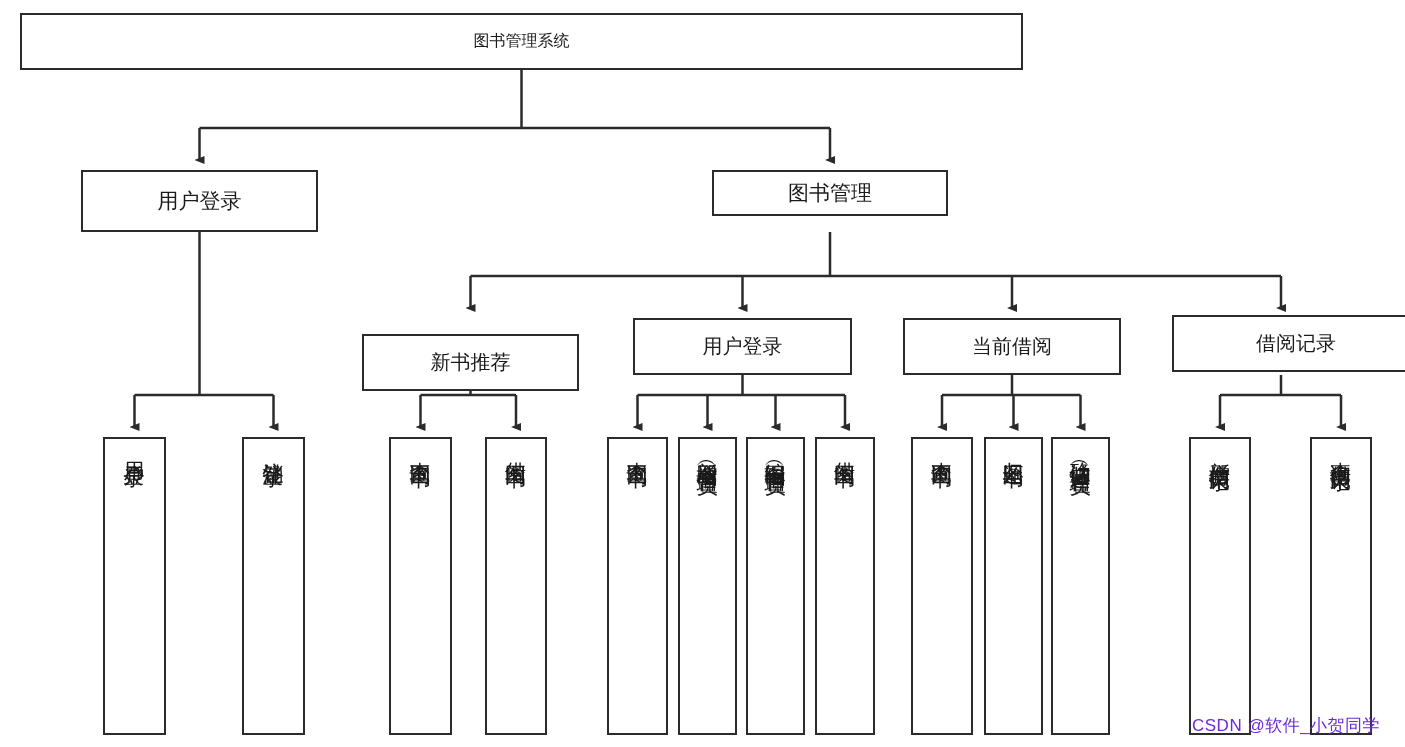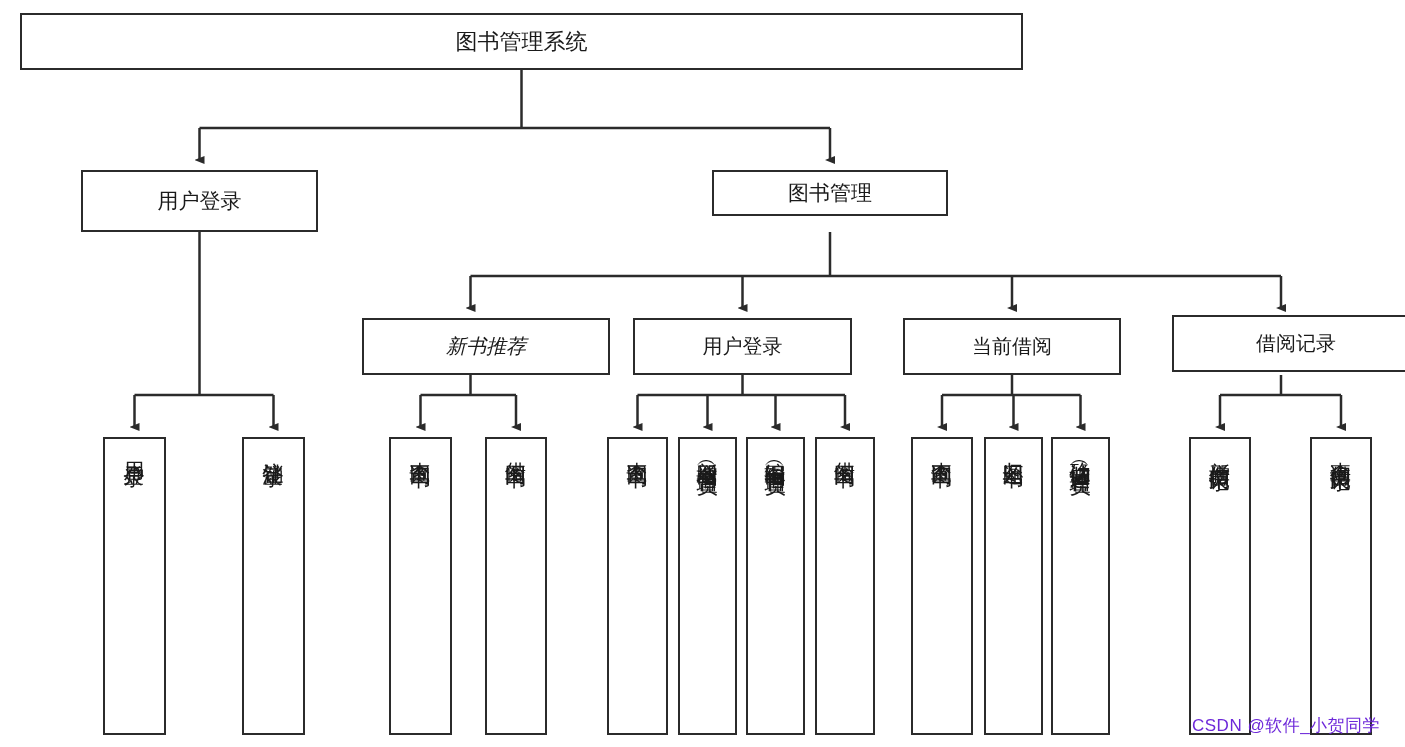--- a/index.html
+++ b/index.html
@@ -36,21 +36,21 @@
     color: #1a1a1a;
     z-index: 2;
   }
   .node-label {
     display: block;
     text-align: center;
     line-height: 1.15;
     color: #1a1a1a;
   }
   
-  .lvl-root { font-size: 22px; }
+  .lvl-root { font-size: 16px; }
   
   .lvl-2 { font-size: 21px; }
   
   .lvl-3 { font-size: 20px; }
   
   .leaf {
     align-items: flex-start;
     justify-content: center;
     padding-top: 6px;
   }
@@ -121,21 +121,21 @@
   <div class="watermark" style="left: 1192px; top: 714px;">CSDN @软件_小贺同学</div>
 <div class="node lvl-root" style="left: 20px; top: 13px; width: 1003px; height: 57px;">
       <span class="node-label">图书管理系统</span>
     </div>
     <div class="node lvl-2" style="left: 81px; top: 170px; width: 237px; height: 62px;">
       <span class="node-label">用户登录</span>
     </div>
     <div class="node lvl-2" style="left: 712px; top: 170px; width: 236px; height: 46px;">
       <span class="node-label">图书管理</span>
     </div>
-    <div class="node lvl-3" style="left: 362px; top: 318px; width: 248px; height: 57px; font-style: italic;">
+    <div class="node lvl-3" style="left: 362px; top: 334px; width: 217px; height: 57px;">
       <span class="node-label">新书推荐</span>
     </div>
     <div class="node lvl-3" style="left: 633px; top: 318px; width: 219px; height: 57px;">
       <span class="node-label">用户登录</span>
     </div>
     <div class="node lvl-3" style="left: 903px; top: 318px; width: 218px; height: 57px;">
       <span class="node-label">当前借阅</span>
     </div>
     <div class="node lvl-3" style="left: 1172px; top: 315px; width: 248px; height: 57px;">
       <span class="node-label">借阅记录</span>

